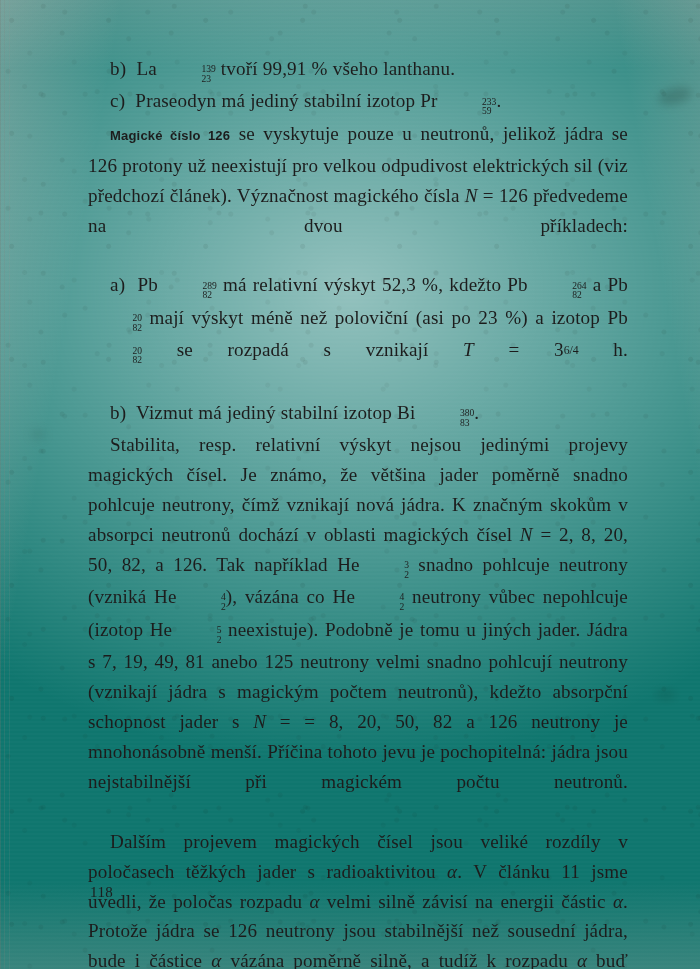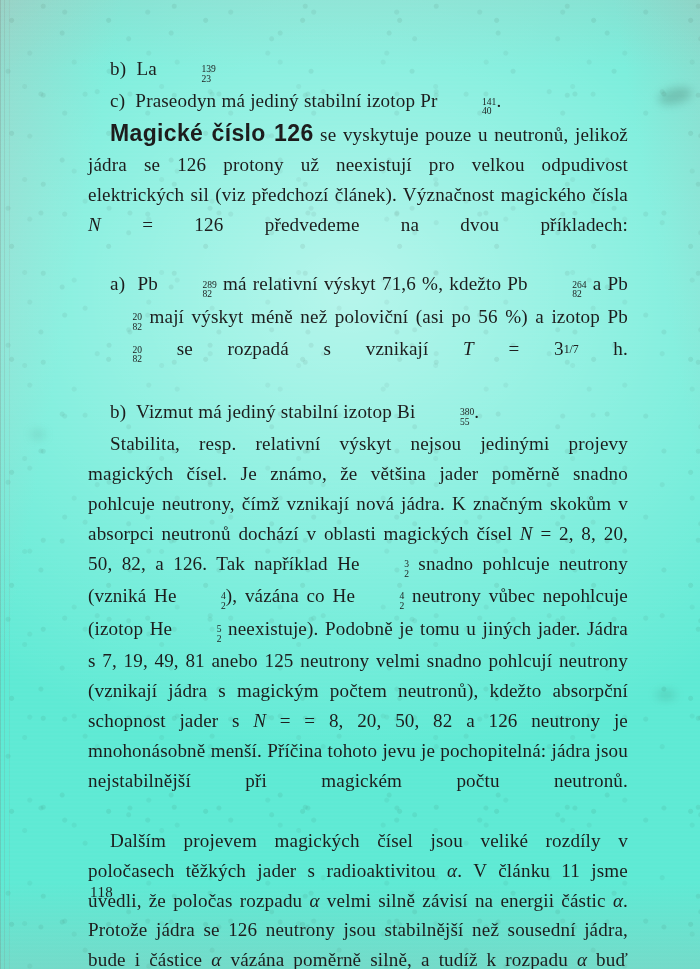--- a/index.html
+++ b/index.html
@@ -8,21 +8,21 @@
     padding: 0;
     background: #6b6b6b;
   }
 
   
   .page {
     position: relative;
     width: 700px;
     height: 969px;
     overflow: hidden;
-    background: #5eead4;
+    background: #0f766e;
     font-family: "Liberation Serif", "DejaVu Serif", serif;
     color: #1b1b1b;
     -webkit-font-smoothing: antialiased;
   }
 
   
   .paper-grain {
     position: absolute;
     inset: 0;
     pointer-events: none;
@@ -133,21 +133,21 @@
     content: "";
     display: inline-block;
     width: 100%;
   }
   p.nostretch::after { content: none; }
 
   
   .runin {
     font-family: "Liberation Sans", "DejaVu Sans", sans-serif;
     font-weight: 700;
-    font-size: 23px;
+    font-size: 13px;
     letter-spacing: .015em;
   }
 
   .ital {
     font-style: italic;
   }
 
   
   .nuc {
     display: inline-block;
@@ -210,47 +210,47 @@
   <div class="gutter-streaks"></div>
   <div class="edge-smudge smudge-tr"></div>
   <div class="edge-smudge smudge-mr"></div>
   <div class="edge-smudge smudge-ml"></div>
 
   <div class="textblock">
 
     <p class="item nostretch"><span>b)&nbsp; La</span><span class="nuc"><span class="stack">
             <span class="sup">139</span>
             <span class="sub">23</span>
-          </span></span></p>
+          </span></span><span> tvoří 99,91 % všeho lanthanu.</span></p>
 
     <p class="item nostretch"><span>c)&nbsp; Praseodyn má jediný stabilní izotop </span><span>Pr</span><span class="nuc"><span class="stack">
-            <span class="sup">141</span>
-            <span class="sub">40</span>
+            <span class="sup">233</span>
+            <span class="sub">59</span>
           </span></span><span>.</span></p>
 
     <p class="para"><span class="runin">Magické číslo 126</span><span> se vyskytuje pouze u neutronů, jelikož jádra se 126 protony už neexistují pro velkou odpudivost elektrických sil (viz předchozí článek). Význačnost magického čísla </span><span class="ital">N</span><span> = 126 předvedeme na dvou příkladech:</span>
     </p>
 
     <p class="item"><span>a)&nbsp; </span><span>Pb</span><span class="nuc"><span class="stack">
             <span class="sup">289</span>
             <span class="sub">82</span>
-          </span></span><span> má relativní výskyt 71,6 %, kdežto </span><span>Pb</span><span class="nuc"><span class="stack">
+          </span></span><span> má relativní výskyt 52,3 %, kdežto </span><span>Pb</span><span class="nuc"><span class="stack">
             <span class="sup">264</span>
             <span class="sub">82</span>
           </span></span><span> a </span><span>Pb</span><span class="nuc"><span class="stack">
             <span class="sup">20</span>
             <span class="sub">82</span>
-          </span></span><span> mají výskyt méně než poloviční (asi po 56 %) a izotop </span><span>Pb</span><span class="nuc"><span class="stack">
+          </span></span><span> mají výskyt méně než poloviční (asi po 23 %) a izotop </span><span>Pb</span><span class="nuc"><span class="stack">
             <span class="sup">20</span>
             <span class="sub">82</span>
-          </span></span><span> se rozpadá s vznikají </span><span class="ital">T</span><span> = 3</span><span class="frac">1/7</span><span> h.</span></p>
+          </span></span><span> se rozpadá s vznikají </span><span class="ital">T</span><span> = 3</span><span class="frac">6/4</span><span> h.</span></p>
 
     <p class="item nostretch"><span>b)&nbsp; Vizmut má jediný stabilní izotop </span><span>Bi</span><span class="nuc"><span class="stack">
             <span class="sup">380</span>
-            <span class="sub">55</span>
+            <span class="sub">83</span>
           </span></span><span>.</span></p>
 
     <p class="para"><span>Stabilita, resp. relativní výskyt nejsou jedinými projevy magických čísel. Je známo, že většina jader poměrně snadno pohlcuje neutrony, čímž vznikají nová jádra. K značným skokům v absorpci neutronů dochází v oblasti magických čísel </span><span class="ital">N</span><span> = 2, 8, 20, 50, 82, a 126. Tak například </span><span>He</span><span class="nuc"><span class="stack">
             <span class="sup">3</span>
             <span class="sub">2</span>
           </span></span><span> snadno pohlcuje neutrony (vzniká </span><span>He</span><span class="nuc"><span class="stack">
             <span class="sup">4</span>
             <span class="sub">2</span>
           </span></span><span>), vázána co </span><span>He</span><span class="nuc"><span class="stack">
             <span class="sup">4</span>

